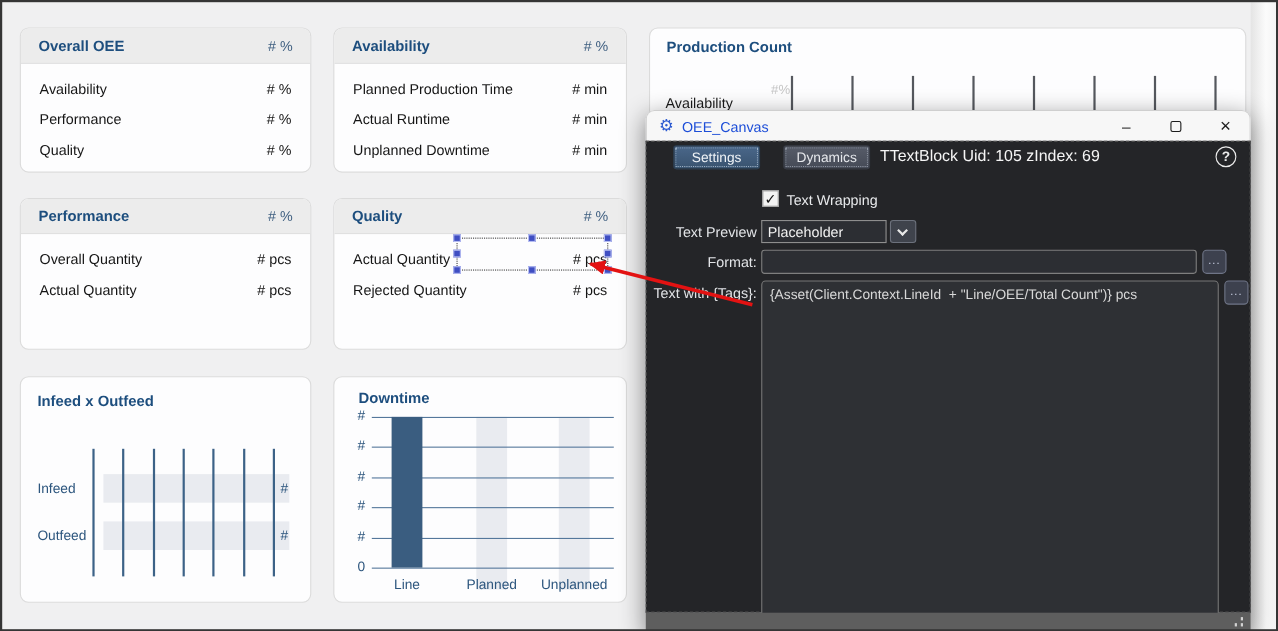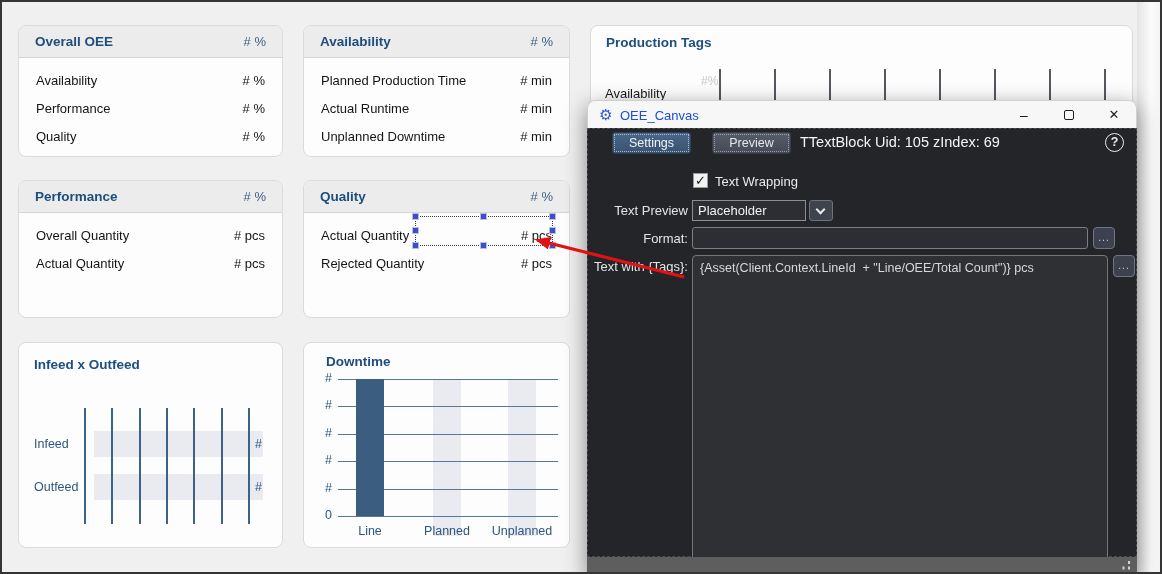--- a/index.html
+++ b/index.html
@@ -138,21 +138,21 @@
           <span class="svalue"># min</span>
         </div>
         <div class="srow">
           <span class="slabel">Unplanned Downtime</span>
           <span class="svalue"># min</span>
         </div>
       </div>
   </section>
 
   <section class="panel" style="left:590px;top:25px;width:543px;height:160px">
-    <span class="chart-title" style="left:15px;top:9px">Production Tags</span>
+    <span class="chart-title" style="left:15px;top:9px">Production Count</span>
     <span class="hintlab abs" style="left:110px;top:48px">#%</span>
     <span class="prodlab abs" style="left:14px;top:60px">Availability</span>
     <div id="prod-plot" class="abs" style="left:0;top:0;width:100%;height:100%">
         <div class="abs" style="left: 128px; top: 43px; width: 2px; height: 33px; background: rgb(85, 88, 94);"></div>
         <div class="abs" style="left: 183px; top: 43px; width: 2px; height: 33px; background: rgb(85, 88, 94);"></div>
         <div class="abs" style="left: 238px; top: 43px; width: 2px; height: 33px; background: rgb(85, 88, 94);"></div>
         <div class="abs" style="left: 293px; top: 43px; width: 2px; height: 33px; background: rgb(85, 88, 94);"></div>
         <div class="abs" style="left: 348px; top: 43px; width: 2px; height: 33px; background: rgb(85, 88, 94);"></div>
         <div class="abs" style="left: 403px; top: 43px; width: 2px; height: 33px; background: rgb(85, 88, 94);"></div>
         <div class="abs" style="left: 458px; top: 43px; width: 2px; height: 33px; background: rgb(85, 88, 94);"></div>
@@ -256,21 +256,21 @@
       <span id="dlg-title">OEE_Canvas</span>
       <button class="winbtn" id="btn-min">–</button>
       <button class="winbtn" id="btn-max">
           <i></i>
         </button>
       <button class="winbtn" id="btn-close">✕</button>
     </div>
     <div id="dlg-body"></div>
 
     <button class="tab" id="tab-settings">Settings</button>
-    <button class="tab" id="tab-dynamics">Preview</button>
+    <button class="tab" id="tab-dynamics">Dynamics</button>
     <span id="dlg-status">TTextBlock Uid: 105 zIndex: 69</span>
     <span id="help">?</span>
 
     <span id="cbx">
         <span>✓</span>
       </span>
     <span id="cbx-label">Text Wrapping</span>
 
     <span class="rlabel" style="top:103px">Text Preview</span>
     <div id="combo"><span>Placeholder</span></div>

